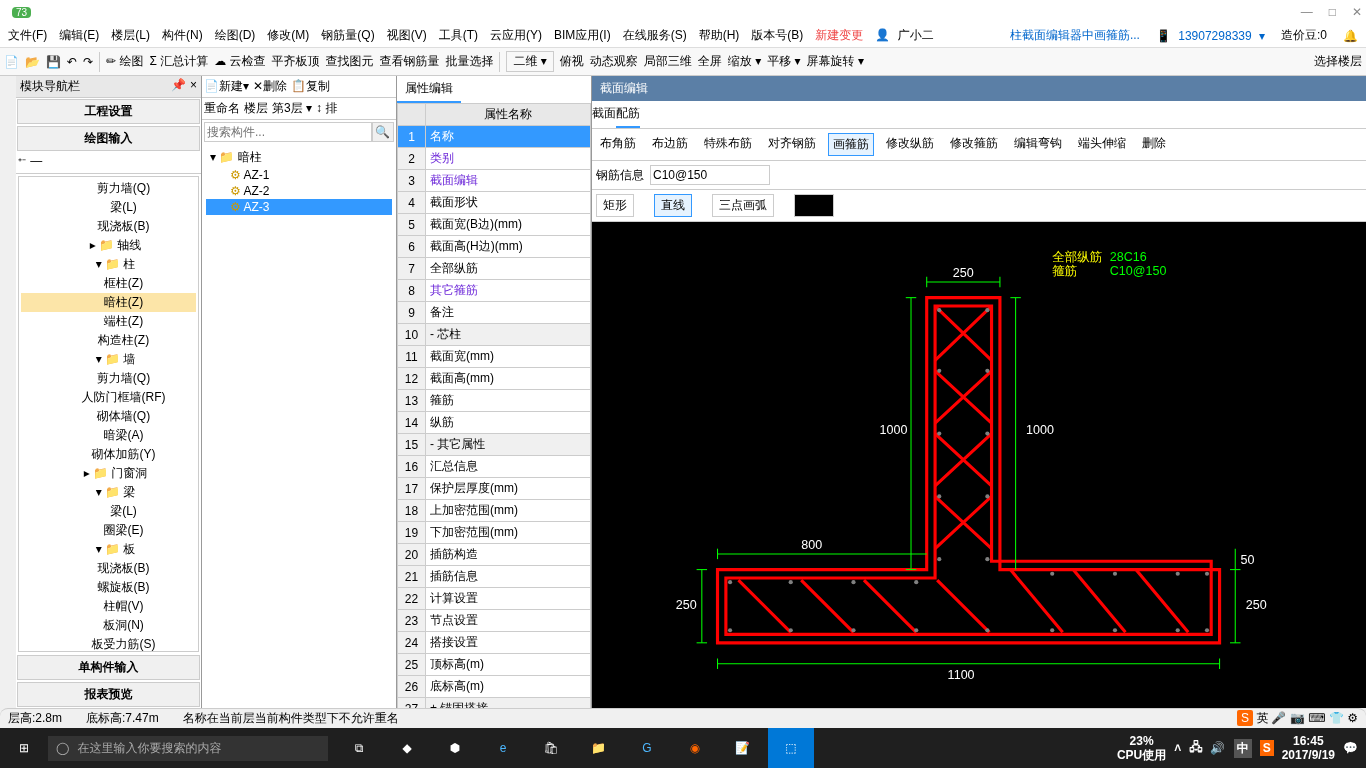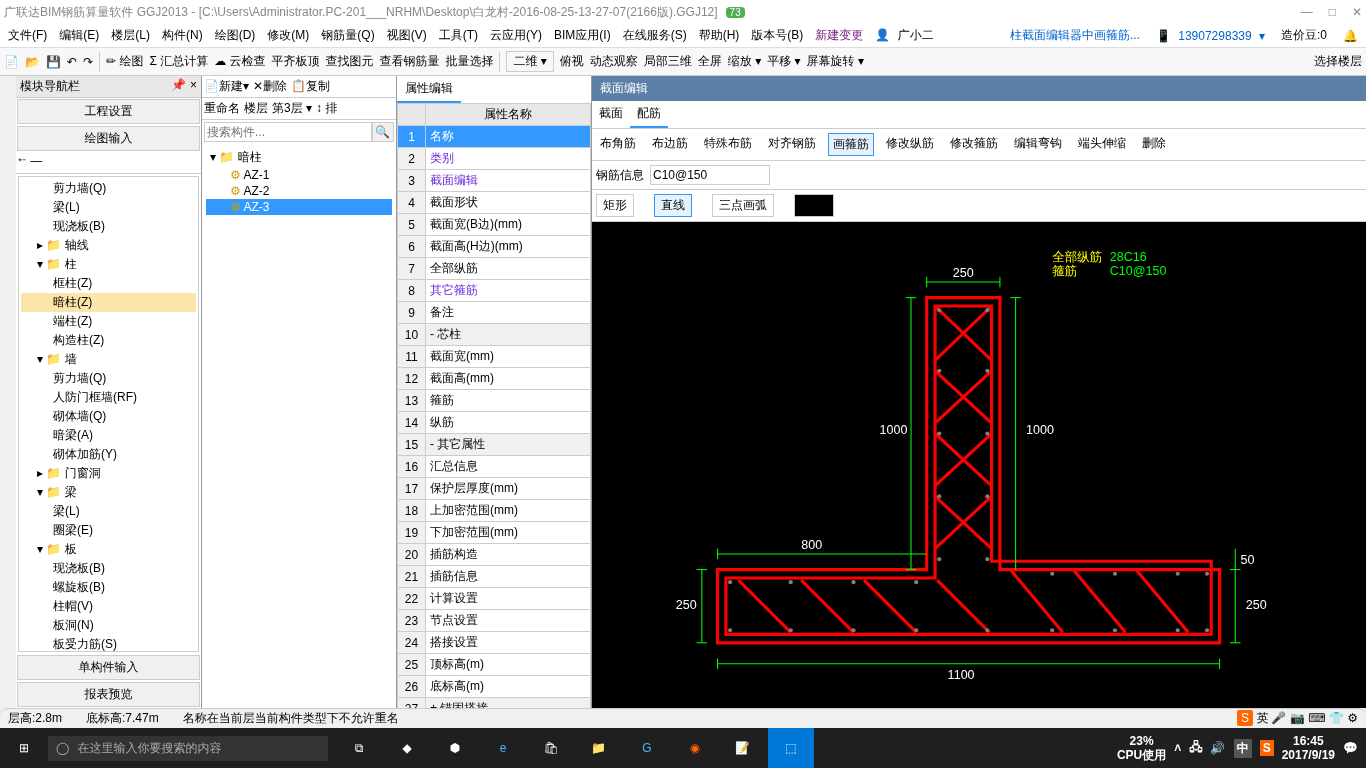--- a/index.html
+++ b/index.html
@@ -10,24 +10,24 @@
 .menubar { height: 24px; background: #fff; display: flex; align-items: center; padding: 0 4px; gap: 4px; border-bottom: 1px solid #ddd; }
 .menubar span { padding: 2px 4px; cursor: pointer; }
 .menubar .right { margin-left: auto; display: flex; gap: 8px; align-items: center; }
 .menubar .blue { color: #0066cc; }
 .toolbar { height: 28px; background: #f8f8f8; display: flex; align-items: center; padding: 0 4px; gap: 6px; border-bottom: 1px solid #ccc; flex-wrap: nowrap; overflow: hidden; }
 .toolbar .sep { width: 1px; height: 20px; background: #ccc; }
 .toolbar span { cursor: pointer; white-space: nowrap; }
 .main { display: flex; height: calc(100vh - 24px - 24px - 28px - 20px - 40px); }
 .leftpanel { width: 186px; border-right: 1px solid #999; display: flex; flex-direction: column; background: #fff; margin-left: 16px; }
 .leftpanel .hdr { background: #e8e8e8; padding: 2px 4px; display: flex; justify-content: space-between; border-bottom: 1px solid #ccc; }
-.leftpanel .btn { text-align: center; padding: 3px; border: 1px solid #ccc; margin: 1px; background: #f0f0f0; cursor: pointer; }
+.leftpanel .btn { text-align: center; padding: 3px; border: 1px solid #ccc; margin: 1px; background: #f0f0f0; cursor: pointer; font-weight: bold; }
 .leftpanel .tabs { display: flex; padding: 2px; gap: 4px; border-bottom: 1px solid #ccc; }
 .treeview { flex: 1; overflow-y: auto; padding: 2px; border: 1px solid #ccc; margin: 2px; }
-.treeview .node { padding: 1px 2px; cursor: pointer; white-space: nowrap; }
+.treeview .node { padding: 1px 2px; cursor: pointer; white-space: nowrap; text-align: center; }
 .treeview .node.sel { background: #fce5a8; }
 .treeview .d1 { padding-left: 16px; }
 .treeview .d2 { padding-left: 32px; }
 .middlepanel { width: 195px; display: flex; flex-direction: column; background: #fff; border-right: 1px solid #999; }
 .middlepanel .tb { display: flex; padding: 2px; gap: 4px; border-bottom: 1px solid #ccc; flex-wrap: nowrap; overflow: hidden; }
 .middlepanel .search { display: flex; padding: 2px; }
 .middlepanel .search input { flex: 1; border: 1px solid #ccc; padding: 2px; }
 .middlepanel .search button { width: 22px; border: 1px solid #ccc; background: #f0f0f0; }
 .middlepanel .tree { flex: 1; padding: 4px; }
 .middlepanel .tree .item { padding: 1px 4px; cursor: pointer; }
@@ -38,21 +38,21 @@
 .proppanel table { width: 100%; border-collapse: collapse; }
 .proppanel th { background: #e8e8e8; border: 1px solid #ccc; padding: 2px; font-weight: normal; }
 .proppanel td { border: 1px solid #ccc; padding: 2px 4px; height: 18px; }
 .proppanel td.num { width: 28px; text-align: center; background: #f0f0f0; }
 .proppanel tr.selrow td { background: #3399ff; color: #fff; }
 .proppanel td.blue { color: #6d28d9; }
 .proppanel td.group { background: #f0f0f0; }
 .rightpanel { flex: 1; display: flex; flex-direction: column; background: #fff; }
 .rightpanel .title { background: #5b7fa6; color: #fff; padding: 4px 8px; }
 .rightpanel .tabs { display: flex; border-bottom: 1px solid #ccc; }
-.rightpanel .tabs div { padding: 4px 7px; cursor: pointer; }
+.rightpanel .tabs div { padding: 4px 0; cursor: pointer; }
 .rightpanel .tabs div.active { border-bottom: 2px solid #3399ff; background: #fff; }
 .rightpanel .tools { padding: 4px; display: flex; gap: 8px; border-bottom: 1px solid #ccc; }
 .rightpanel .tools span { cursor: pointer; padding: 2px 4px; }
 .rightpanel .tools span.active { border: 1px solid #3399ff; background: #e6f3ff; }
 .rightpanel .inputs { padding: 4px; display: flex; gap: 6px; align-items: center; border-bottom: 1px solid #ccc; }
 .rightpanel .inputs input { border: 1px solid #ccc; padding: 2px; width: 120px; }
 .rightpanel .drawmode { padding: 4px; display: flex; gap: 20px; border-bottom: 1px solid #ccc; }
 .rightpanel .drawmode span { padding: 2px 6px; border: 1px solid #ccc; cursor: pointer; }
 .rightpanel .drawmode span.active { border-color: #3399ff; background: #e6f3ff; }
 .canvas { flex: 1; background: #000; position: relative; }
@@ -63,21 +63,20 @@
 .taskbar .search { background: #333; padding: 4px 8px; width: 280px; color: #aaa; display: flex; align-items: center; gap: 8px;}
 .taskbar .icons { display: flex; gap: 2px; margin-left: 8px; }
 .taskbar .icons div { width: 46px; height: 40px; display: flex; align-items: center; justify-content: center; cursor: pointer; }
 .taskbar .tray { margin-left: auto; display: flex; align-items: center; gap: 8px; padding-right: 8px; font-size: 11px; font-weight: bold; }
 .taskbar .clock { text-align: center; line-height: 1.2; }
 </style>
 </head>
 <body>
 
 <div class="titlebar">
-  <span>广联达BIM钢筋算量软件 GGJ2013 - [C:\Users\Administrator.PC-201___NRHM\Desktop\白龙村-2016-08-25-13-27-07(2166版).GGJ12]</span>
   <span class="badge">73</span>
   <div class="winctl">
     <span>—</span>
     <span>□</span>
     <span>✕</span>
   </div>
 </div>
 
 <div class="menubar">
   <span>文件(F)</span>
@@ -87,21 +86,21 @@
   <span>绘图(D)</span>
   <span>修改(M)</span>
   <span>钢筋量(Q)</span>
   <span>视图(V)</span>
   <span>工具(T)</span>
   <span>云应用(Y)</span>
   <span>BIM应用(I)</span>
   <span>在线服务(S)</span>
   <span>帮助(H)</span>
   <span>版本号(B)</span>
-  <span style="color:#701a75;">新建变更</span>
+  <span style="color:#ef4444;">新建变更</span>
   <span>👤 <span>广小二</span></span>
   <div class="right">
     <span class="blue">柱截面编辑器中画箍筋...</span>
     <span class="blue">📱 <span>13907298339</span> ▾</span>
     <span>造价豆:0</span>
     <span>🔔</span>
   </div>
 </div>
 
 <div class="toolbar">

